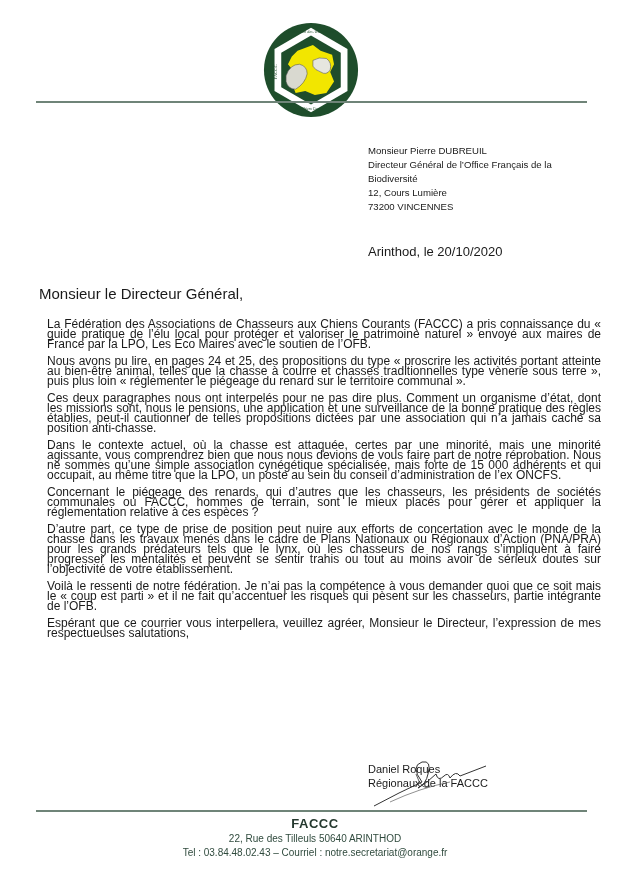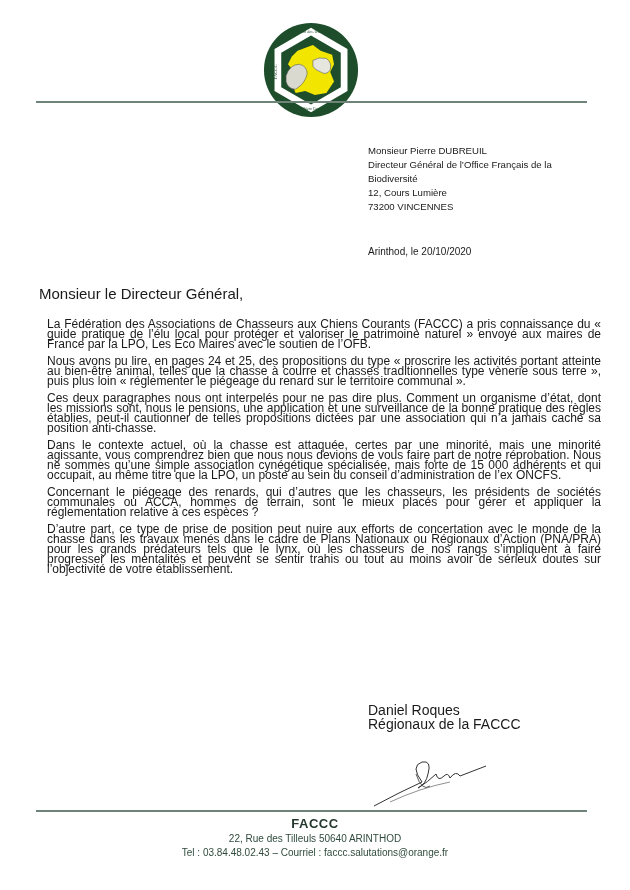--- a/index.html
+++ b/index.html
@@ -20,38 +20,38 @@
     }
 
     
     .address {
       position: absolute; left: 368px; top: 144px; width: 240px;
       font-size: 9.6px; line-height: 14px;
     }
     .address div { white-space: nowrap; }
     .date {
       position: absolute; left: 368px; top: 245px;
-      font-size: 10px; line-height: 14px; white-space: nowrap;
+      font-size: 13px; line-height: 14px; white-space: nowrap;
     }
 
     
     .salutation {
       position: absolute; left: 39px; top: 287px;
       font-size: 15px; line-height: 14px; white-space: nowrap;
     }
     .body-text {
       position: absolute; left: 47px; top: 319px; width: 554px;
       font-size: 12px; line-height: 10px;
     }
     .body-text p { margin: 0 0 7px 0; text-align: justify; }
 
     
     .signature {
-      position: absolute; left: 368px; top: 703px;
-      font-size: 14px; line-height: 14px; white-space: nowrap;
+      position: absolute; left: 368px; top: 762px;
+      font-size: 11px; line-height: 14px; white-space: nowrap;
     }
     .sig-scribble { position: absolute; left: 370px; top: 752px; width: 120px; height: 58px; }
 
     
     .footer-rule {
       position: absolute; left: 36px; top: 810px; width: 551px; height: 2px;
       background: #6f8478;
     }
     .footer {
       position: absolute; left: 0; top: 816px; width: 630px; text-align: center;
@@ -89,35 +89,37 @@
 
   <div class="date">Arinthod, le 20/10/2020</div>
 
   <div class="salutation">Monsieur le Directeur Général,</div>
 
   <div class="body-text">
     <p>La Fédération des Associations de Chasseurs aux Chiens Courants (FACCC) a pris connaissance du « guide pratique de l’élu local pour protéger et valoriser le patrimoine naturel » envoyé aux maires de France par la LPO, Les Eco Maires avec le soutien de l’OFB.</p>
     <p>Nous avons pu lire, en pages 24 et 25, des propositions du type « proscrire les activités portant atteinte au bien-être animal, telles que la chasse à courre et chasses traditionnelles type vènerie sous terre », puis plus loin « réglementer le piégeage du renard sur le territoire communal ».</p>
     <p>Ces deux paragraphes nous ont interpelés pour ne pas dire plus. Comment un organisme d’état, dont les missions sont, nous le pensions, une application et une surveillance de la bonne pratique des règles établies, peut-il cautionner de telles propositions dictées par une association qui n’a jamais caché sa position anti-chasse.</p>
     <p>Dans le contexte actuel, où la chasse est attaquée, certes par une minorité, mais une minorité agissante, vous comprendrez bien que nous nous devions de vous faire part de notre réprobation. Nous ne sommes qu’une simple association cynégétique spécialisée, mais forte de 15 000 adhérents et qui occupait, au même titre que la LPO, un poste au sein du conseil d’administration de l’ex ONCFS.</p>
-    <p>Concernant le piégeage des renards, qui d’autres que les chasseurs, les présidents de sociétés communales ou ACCA, hommes de terrain, sont le mieux placés pour gérer et appliquer la réglementation relative à ces espèces ?</p>
+    <p>Concernant le piégeage des renards, qui d’autres que les chasseurs, les présidents de sociétés communales ou FACCC, hommes de terrain, sont le mieux placés pour gérer et appliquer la réglementation relative à ces espèces ?</p>
     <p>D’autre part, ce type de prise de position peut nuire aux efforts de concertation avec le monde de la chasse dans les travaux menés dans le cadre de Plans Nationaux ou Régionaux d’Action (PNA/PRA) pour les grands prédateurs tels que le lynx, où les chasseurs de nos rangs s’impliquent à faire progresser les mentalités et peuvent se sentir trahis ou tout au moins avoir de sérieux doutes sur l’objectivité de votre établissement.</p>
+    <p>Voilà le ressenti de notre fédération. Je n’ai pas la compétence à vous demander quoi que ce soit mais le « coup est parti » et il ne fait qu’accentuer les risques qui pèsent sur les chasseurs, partie intégrante de l’OFB.</p>
+    <p>Espérant que ce courrier vous interpellera, veuillez agréer, Monsieur le Directeur, l’expression de mes respectueuses salutations,</p>
   </div>
 
   <div class="signature">
     <div>Daniel Roques</div>
     <div>Régionaux de la FACCC</div>
   </div>
   <svg class="sig-scribble" viewBox="0 0 120 58">
     <path d="M4,54 Q30,40 52,30 Q40,14 52,10 Q62,8 58,22 Q56,32 48,36 Q58,30 66,22 Q68,30 74,24 Q78,20 80,26 Q86,18 90,24 L116,14" fill="none" stroke="#333" stroke-width="1"></path>
     <path d="M20,50 Q50,36 80,30" fill="none" stroke="#444" stroke-width="0.6"></path>
     <path d="M46,22 Q52,40 60,34" fill="none" stroke="#333" stroke-width="0.8"></path>
   </svg>
 
   <div class="footer-rule"></div>
 
   <div class="footer">
     <div class="org">FACCC</div>
     <div class="line">22, Rue des Tilleuls 50640 ARINTHOD</div>
-    <div class="line">Tel : 03.84.48.02.43 – Courriel : faccc.salutations@orange.fr</div>
+    <div class="line">Tel : 03.84.48.02.43 – Courriel : notre.secretariat@orange.fr</div>
   </div>
 
 </div>
 
 </body></html>

